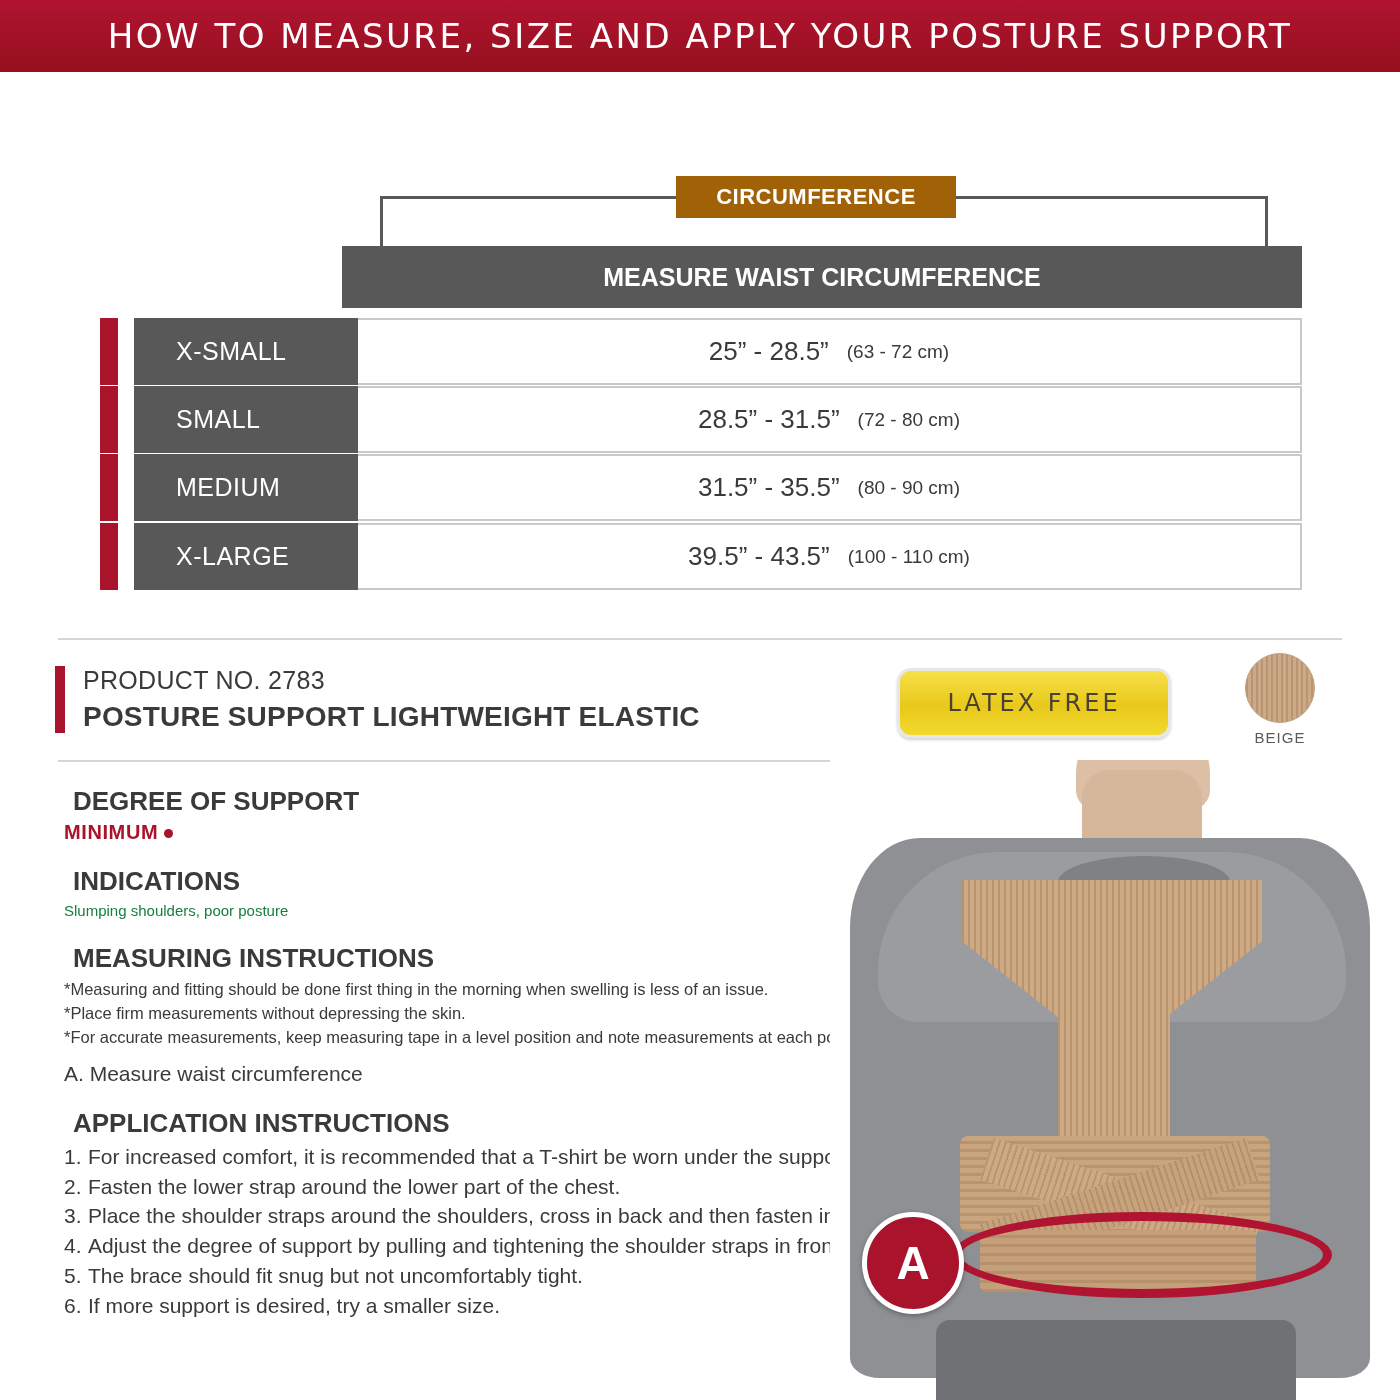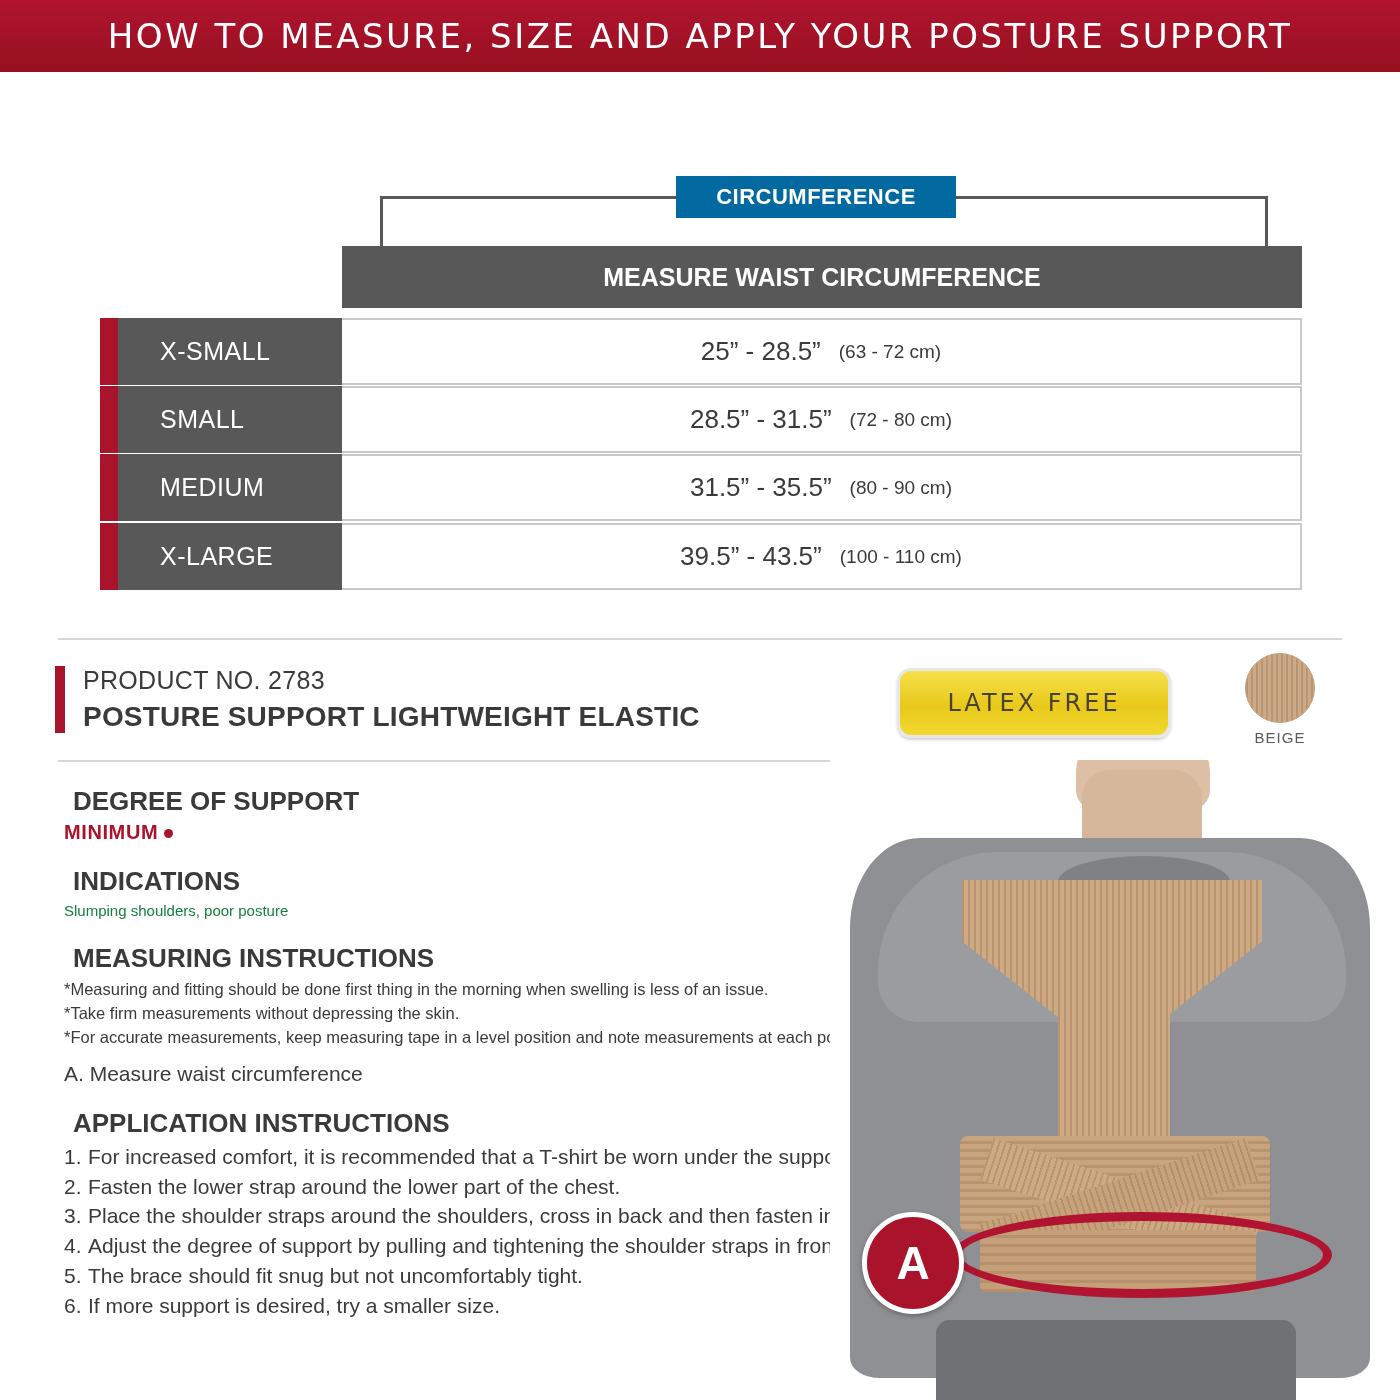--- a/index.html
+++ b/index.html
@@ -41,21 +41,21 @@
     position: relative;
     width: 1400px;
     height: 560px;
   }
   .circ-badge {
     position: absolute;
     left: 676px;
     top: 104px;
     width: 280px;
     height: 42px;
-    background: #0369a1;
+    background: #a16207;
     color: #ffffff;
     display: flex;
     align-items: center;
     justify-content: center;
     font-size: 22px;
     font-weight: bold;
     letter-spacing: 0.5px;
   }
   
   .bracket-h-left {
@@ -125,20 +125,21 @@
   .row-label {
     width: 224px;
     background: #585858;
     color: #ffffff;
     display: flex;
     align-items: center;
     padding-left: 42px;
     box-sizing: border-box;
     font-size: 25px;
     letter-spacing: 0.5px;
+    margin-left: 16px;
   }
   .row-value {
     flex: 1;
     border: 2px solid #c9c9c9;
     border-left: none;
     display: flex;
     align-items: center;
     justify-content: center;
     background: #ffffff;
     box-sizing: border-box;
@@ -561,21 +562,21 @@
   <div class="sec-title first">DEGREE OF SUPPORT</div>
   <div class="degree-value">
     <span>MINIMUM</span><span class="dot"></span>
   </div>
 
   <div class="sec-title">INDICATIONS</div>
   <div class="body-text">Slumping shoulders, poor posture</div>
 
   <div class="sec-title">MEASURING INSTRUCTIONS</div>
   <div class="note-line">*Measuring and fitting should be done first thing in the morning when swelling is less of an issue.</div>
-  <div class="note-line">*Take firm measurements without depressing the skin.</div>
+  <div class="note-line">*Place firm measurements without depressing the skin.</div>
   <div class="note-line">*For accurate measurements, keep measuring tape in a level position and note measurements at each point.</div>
   <div class="measure-item">A. Measure waist circumference</div>
 
   <div class="sec-title">APPLICATION INSTRUCTIONS</div>
   <ul class="app-list">
     <li>
       <span class="app-num">1.</span>
       <span class="app-text">For increased comfort, it is recommended that a T-shirt be worn under the support.</span>
     </li>
     <li>

